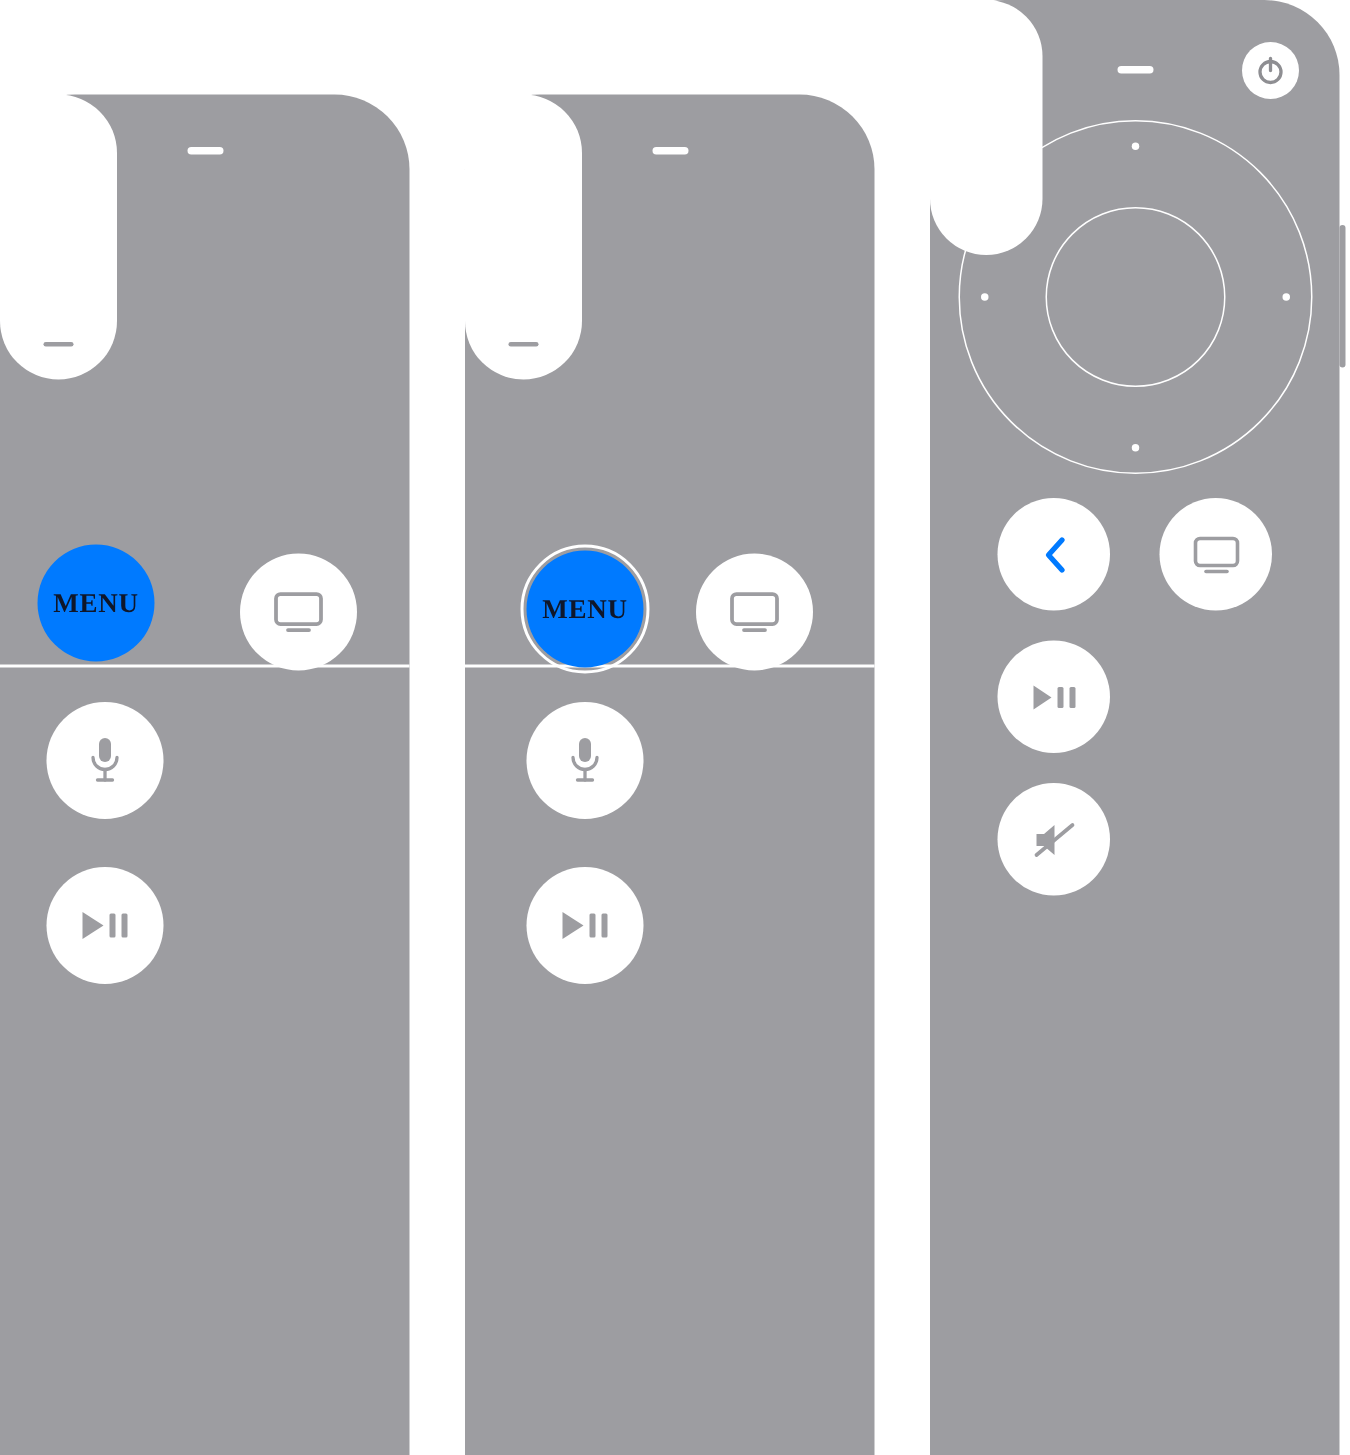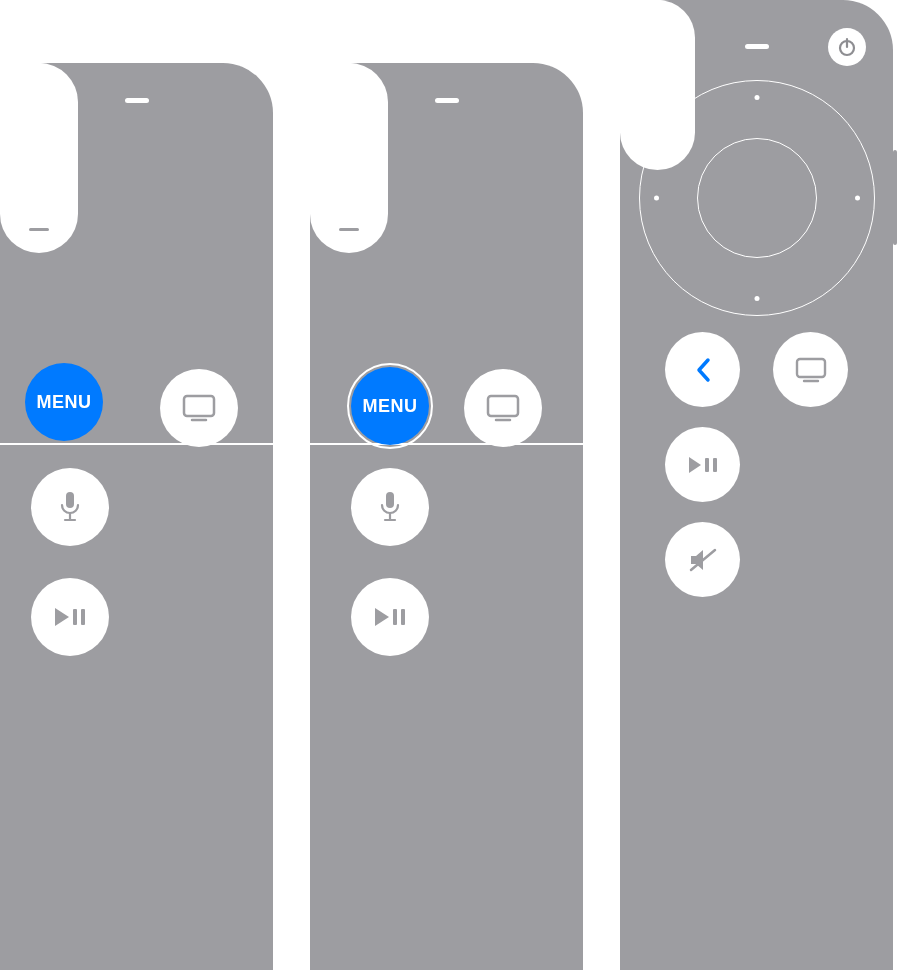--- a/index.html
+++ b/index.html
@@ -44,21 +44,21 @@
   }
   .remote-a .divider, .remote-b .divider { top: 380px; }
 
   .btn {
     position:absolute;
     width:78px; height:78px; border-radius:50%;
     background:#fff;
     display:flex; align-items:center; justify-content:center;
     color:#9d9da1;
   }
-  .btn.blue { background:#007aff; color:#ffffff; }
+  .btn.blue { background:#007aff; color:#0f172a;font-family:Liberation Serif, serif; }
   .btn .text { font-weight:700; font-size:18px; letter-spacing:0.5px; }
 
   
   .remote-a .menu { left: 25px; top: 300px; }
   .remote-a .tv   { left: 160px; top: 306px; }
   .remote-a .mic  { left: 31px; top: 405px; }
   .remote-a .play { left: 31px; top: 515px; }
   .remote-a .vol  { left: 160px; top: 405px; }
 
   

